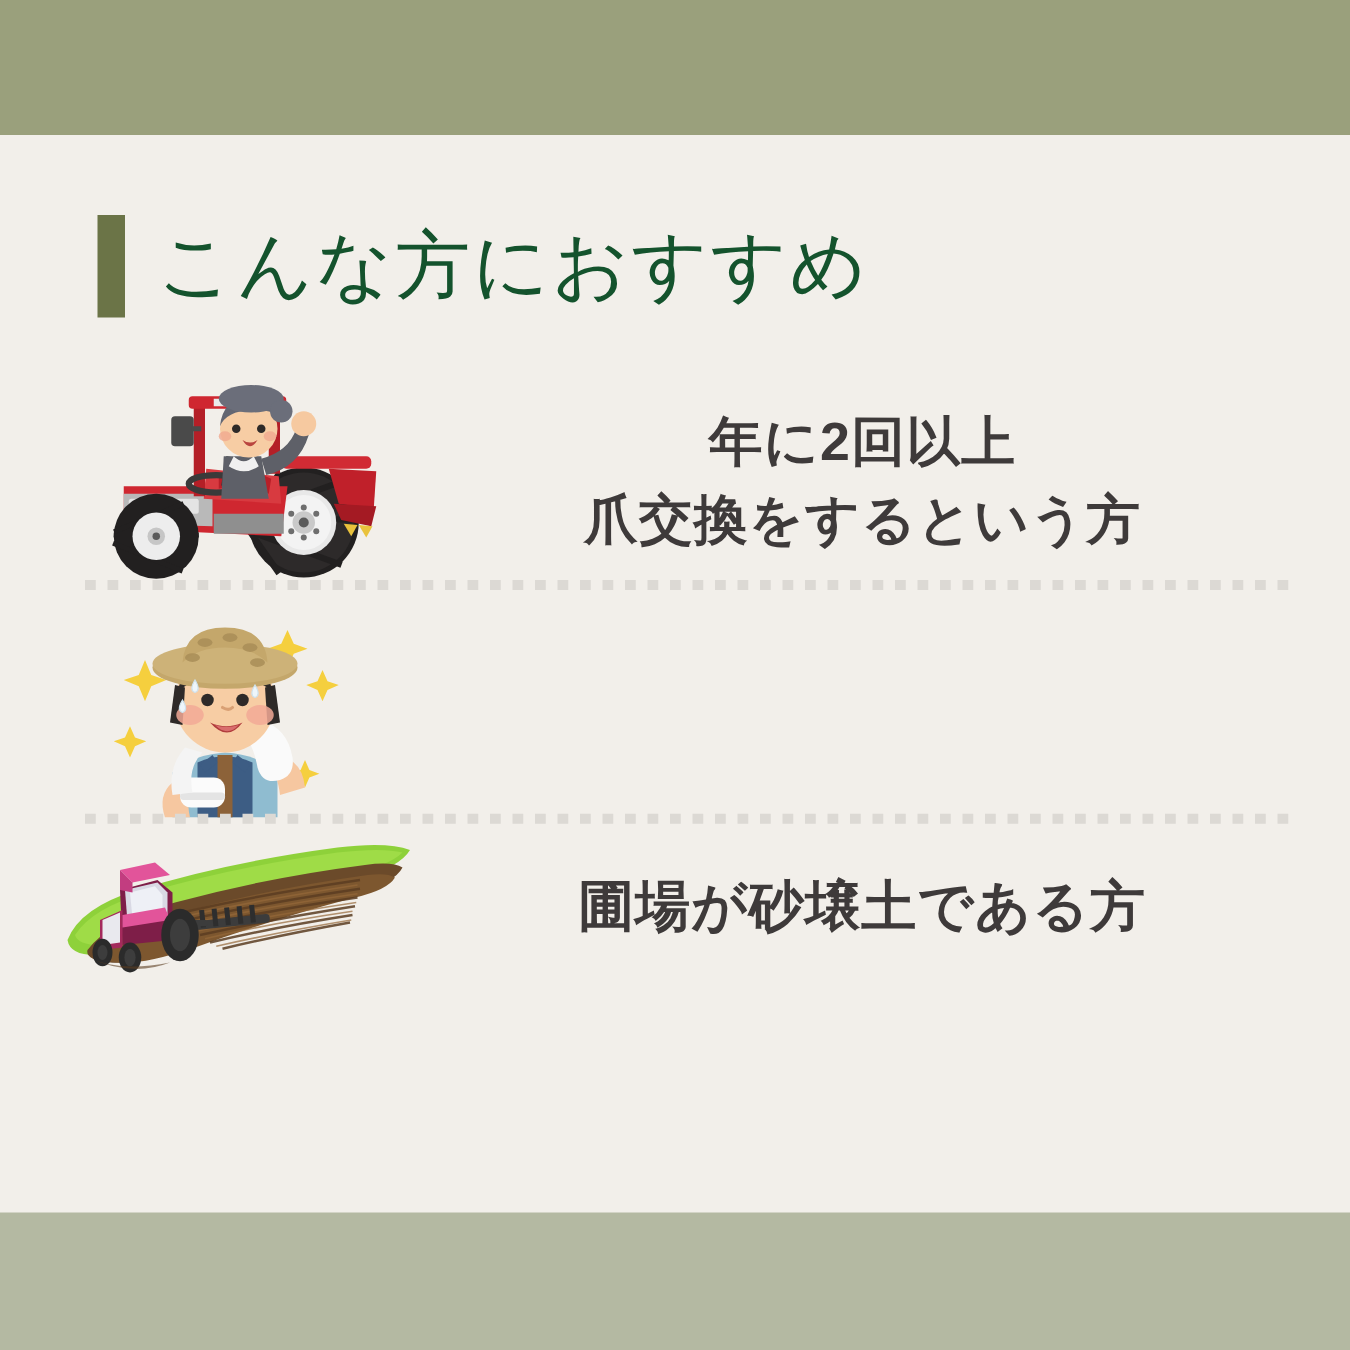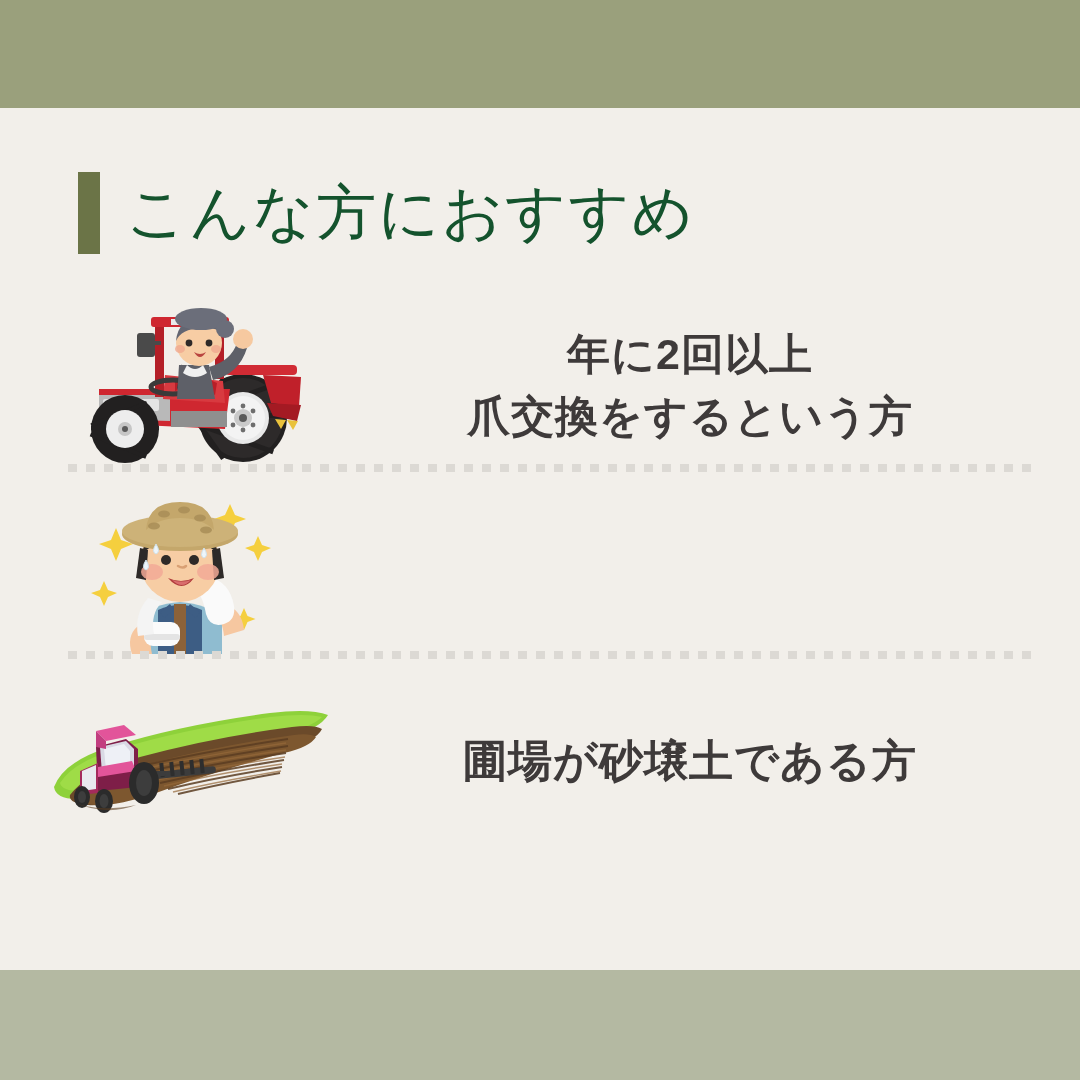--- a/index.html
+++ b/index.html
@@ -84,21 +84,21 @@
     line-height: 1.45;
     letter-spacing: 1px;
   }
   .row-text .line {
     display: block;
     white-space: nowrap;
   }
 
   #row-1 { top: 300px; height: 170px; }
   #row-2 { top: 485px; height: 170px; }
-  #row-3 { top: 676px; height: 170px; }
+  #row-3 { top: 641px; height: 170px; }
 
   #row-1 .row-text { font-size: 43px; }
   #row-2 .row-text { font-size: 44px; }
   #row-3 .row-text { font-size: 44px; }
 
   
   .divider {
     position: absolute;
     left: 68px;
     width: 972px;

